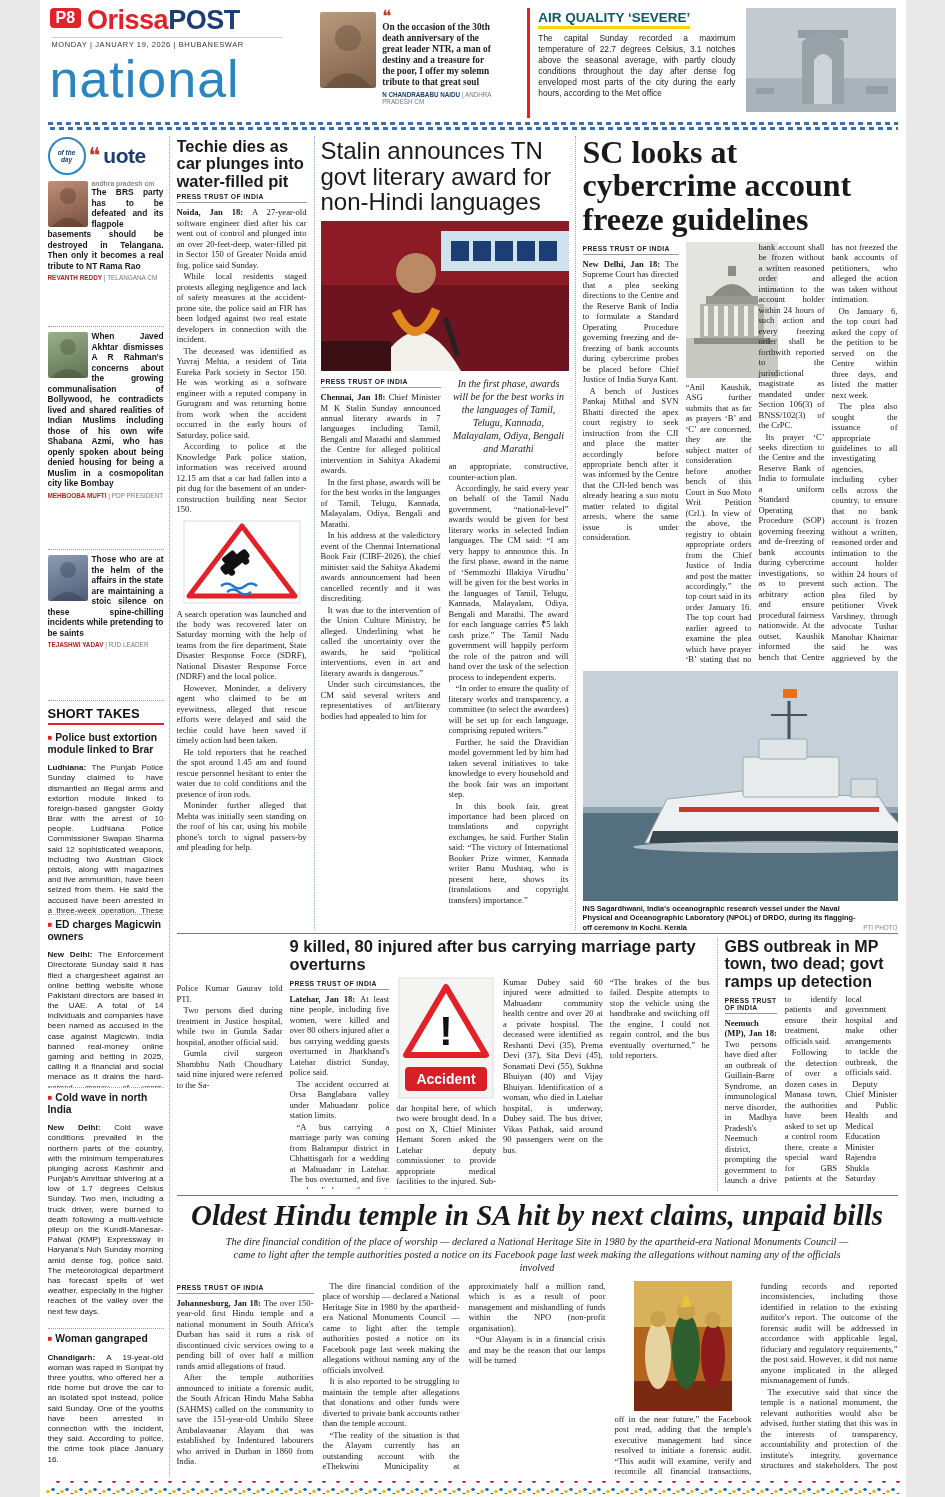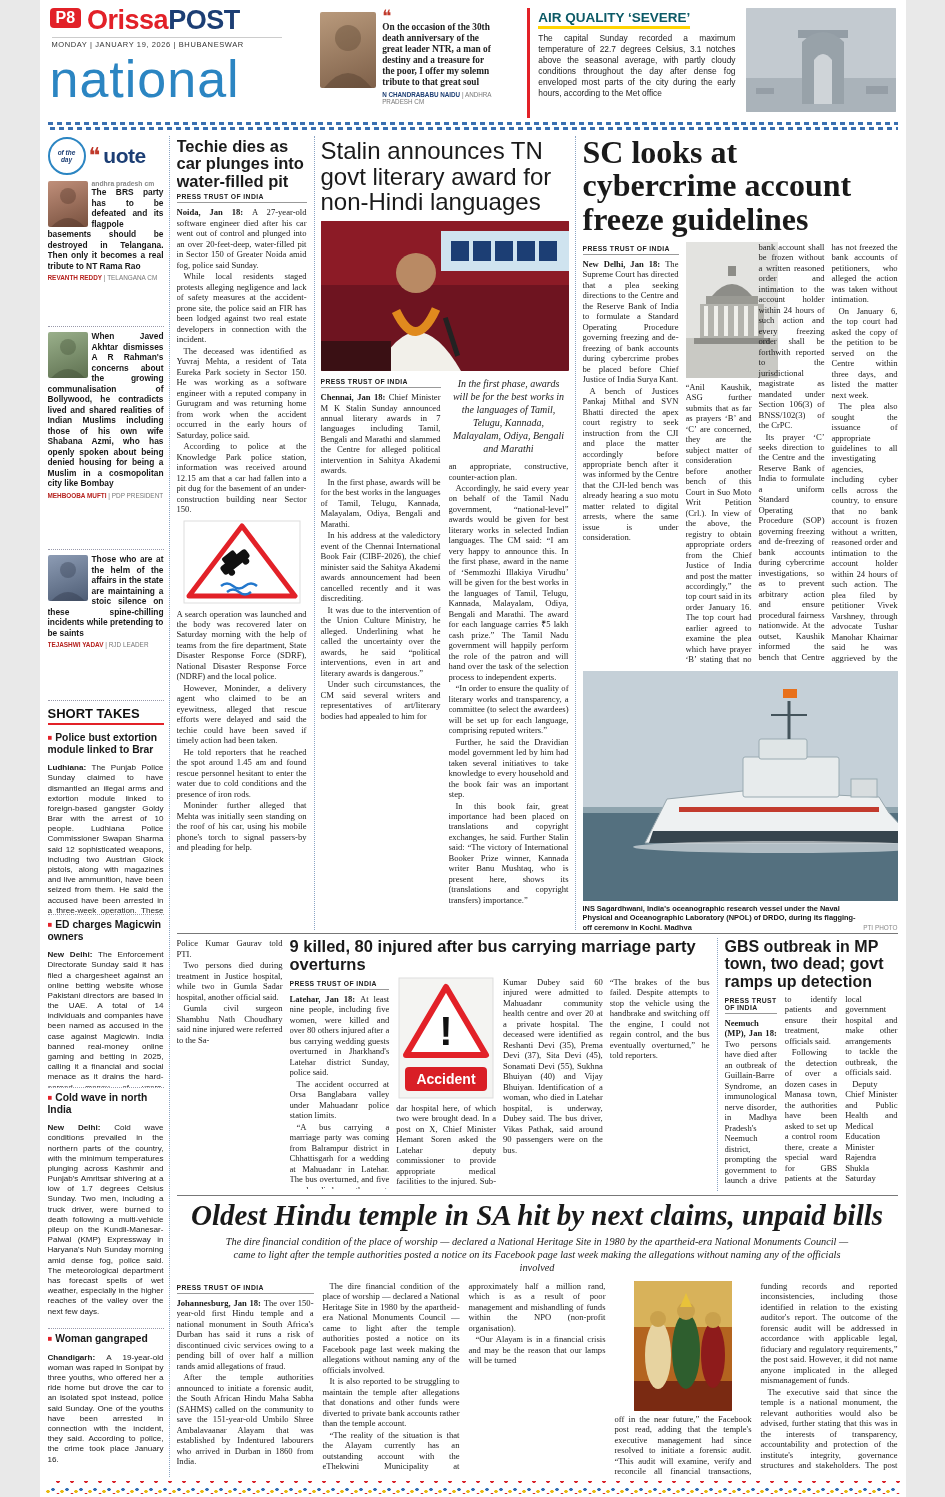--- a/index.html
+++ b/index.html
@@ -84,21 +84,21 @@
   .sc-body{display:flex;gap:7px;height:424px;overflow:hidden;}
   .sc-col1{width:96px;flex:none;overflow:hidden;}
   .sc-rest{flex:1;columns:3;column-gap:7px;overflow:hidden;}
   .sc-img{width:92px;height:136px;margin:0 0 4px;break-inside:avoid;background:#e4e4e2;overflow:hidden;}
   .ship-photo{width:100%;height:230px;margin-top:5px;overflow:hidden;}
   .ship-cap{font-family:"Liberation Sans",sans-serif;font-size:7.4px;font-weight:bold;line-height:1.3;margin-top:3px;display:flex;gap:6px;}
   .ship-credit{color:#888;font-weight:normal;font-size:6.4px;white-space:nowrap;align-self:flex-end;}
 
   
   .bus-band{display:flex;gap:7px;height:258px;border-top:1px solid #777;margin-top:3px;padding-top:4px;box-sizing:border-box;overflow:hidden;}
-  .bus-colL{order:0;width:106px;flex:none;overflow:hidden;}
+  .bus-colL{order:0;width:106px;flex:none;overflow:hidden;margin-top:45px;}
   .bus-main{order:1;width:420px;flex:none;overflow:hidden;}
   .gbs-sec{order:2;flex:1;border-left:1px dotted #8aa4c4;padding-left:7px;box-sizing:border-box;overflow:hidden;}
   .bus-h{font-family:"Liberation Sans",sans-serif;font-weight:bold;font-size:16.5px;line-height:1.05;margin:0 0 4px;}
   .bus-cols{display:flex;gap:7px;height:212px;overflow:hidden;}
   .bus-cols>div{flex:1;overflow:hidden;}
   .accident-graphic{display:block;margin:0 auto 4px;}
   .gbs-h{font-family:"Liberation Sans",sans-serif;font-weight:bold;font-size:16px;line-height:1.08;margin:0 0 4px;}
   .gbs-cols{columns:3;column-gap:8px;height:200px;overflow:hidden;}
 
   
@@ -352,21 +352,21 @@
               <rect x="176" y="68" width="48" height="20" rx="2" fill="#dfe5e6" stroke="#9aabb2"></rect>
               <line x1="206" y1="30" x2="206" y2="68" stroke="#44545c" stroke-width="3"></line>
               <line x1="188" y1="44" x2="224" y2="44" stroke="#44545c" stroke-width="2"></line>
               <rect x="268" y="108" width="26" height="18" fill="#d8dddf" stroke="#9aabb2"></rect>
               <rect x="96" y="136" width="200" height="5" fill="#c23b2e"></rect>
               <rect x="200" y="18" width="14" height="9" fill="#e8701a"></rect>
               <ellipse cx="200" cy="176" rx="150" ry="6" fill="#ffffff" opacity=".55"></ellipse>
             </svg>
           </div>
           <div class="ship-cap">
-            <span>INS Sagardhwani, India's oceanographic research vessel under the Naval Physical and Oceanographic Laboratory (NPOL) of DRDO, during its flagging-off ceremony in Kochi, Madhya</span>
+            <span>INS Sagardhwani, India's oceanographic research vessel under the Naval Physical and Oceanographic Laboratory (NPOL) of DRDO, during its flagging-off ceremony in Kochi, Kerala</span>
             <span class="ship-credit">PTI PHOTO</span>
           </div>
         </article>
       </div>
 
       <div class="bus-band">
 
         <article class="bus-main">
           <h2 class="bus-h">9 killed, 80 injured after bus carrying marriage party overturns</h2>
           <div class="bus-cols">

